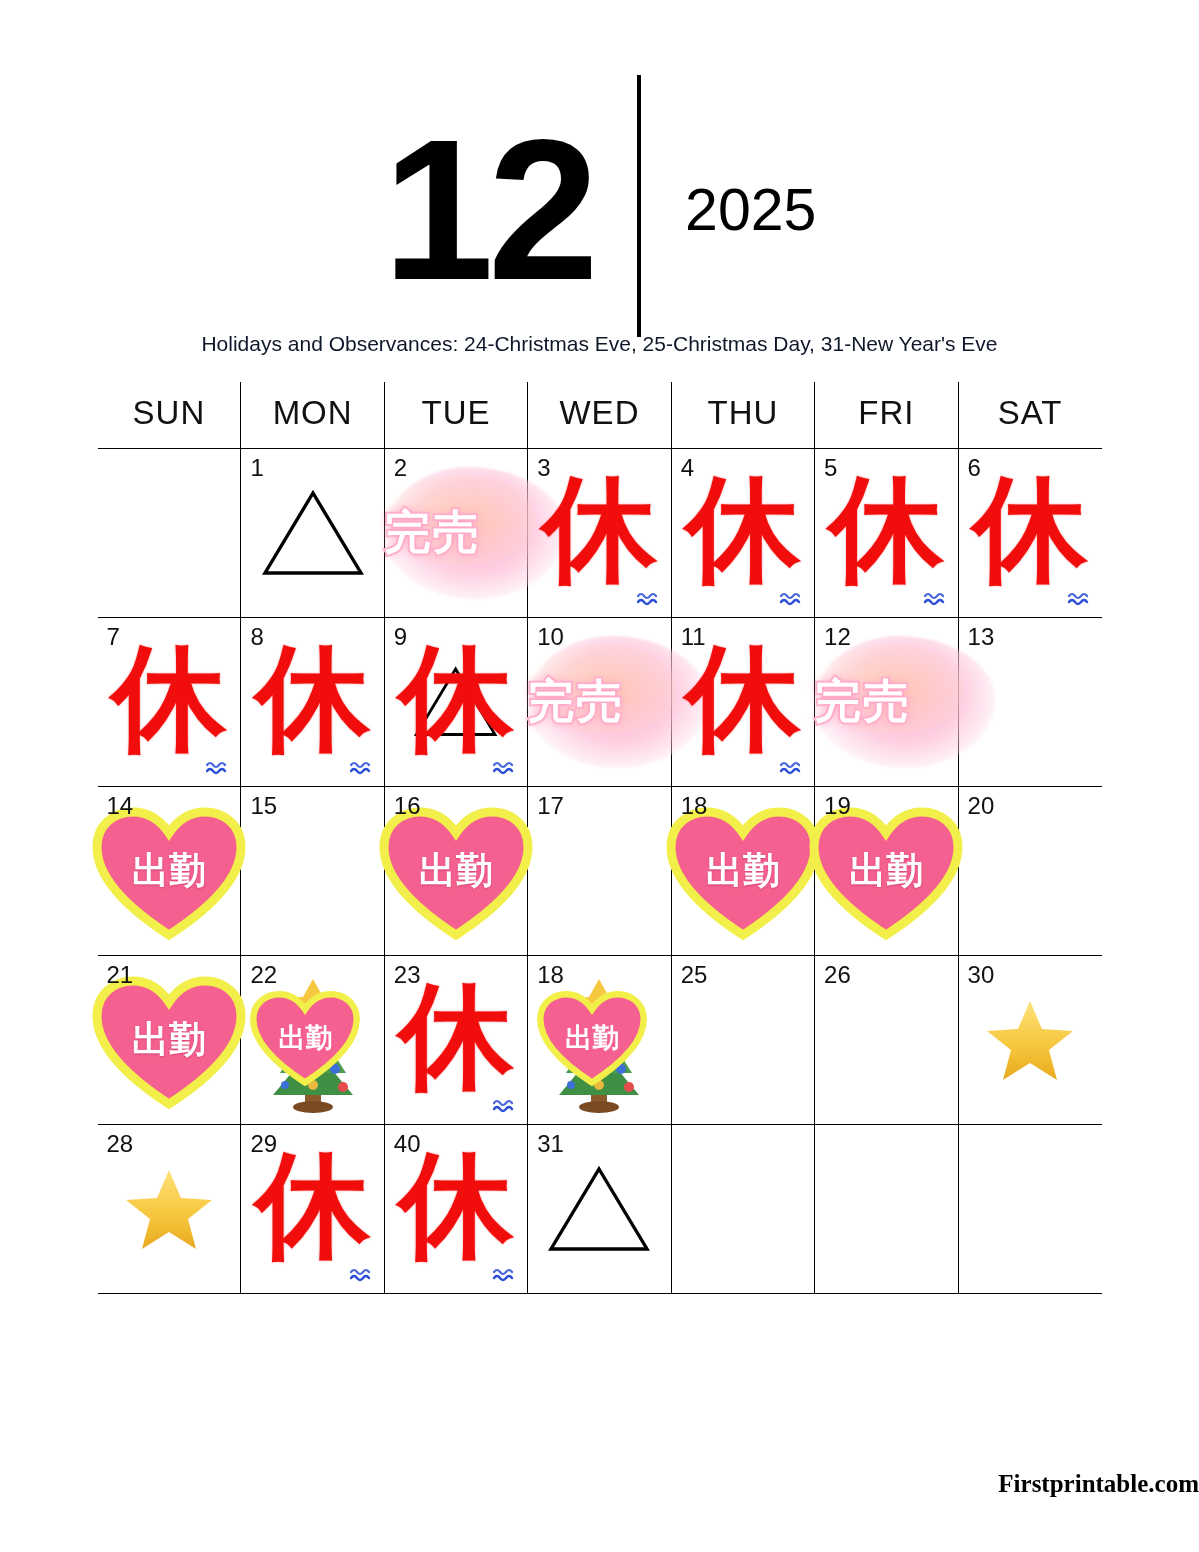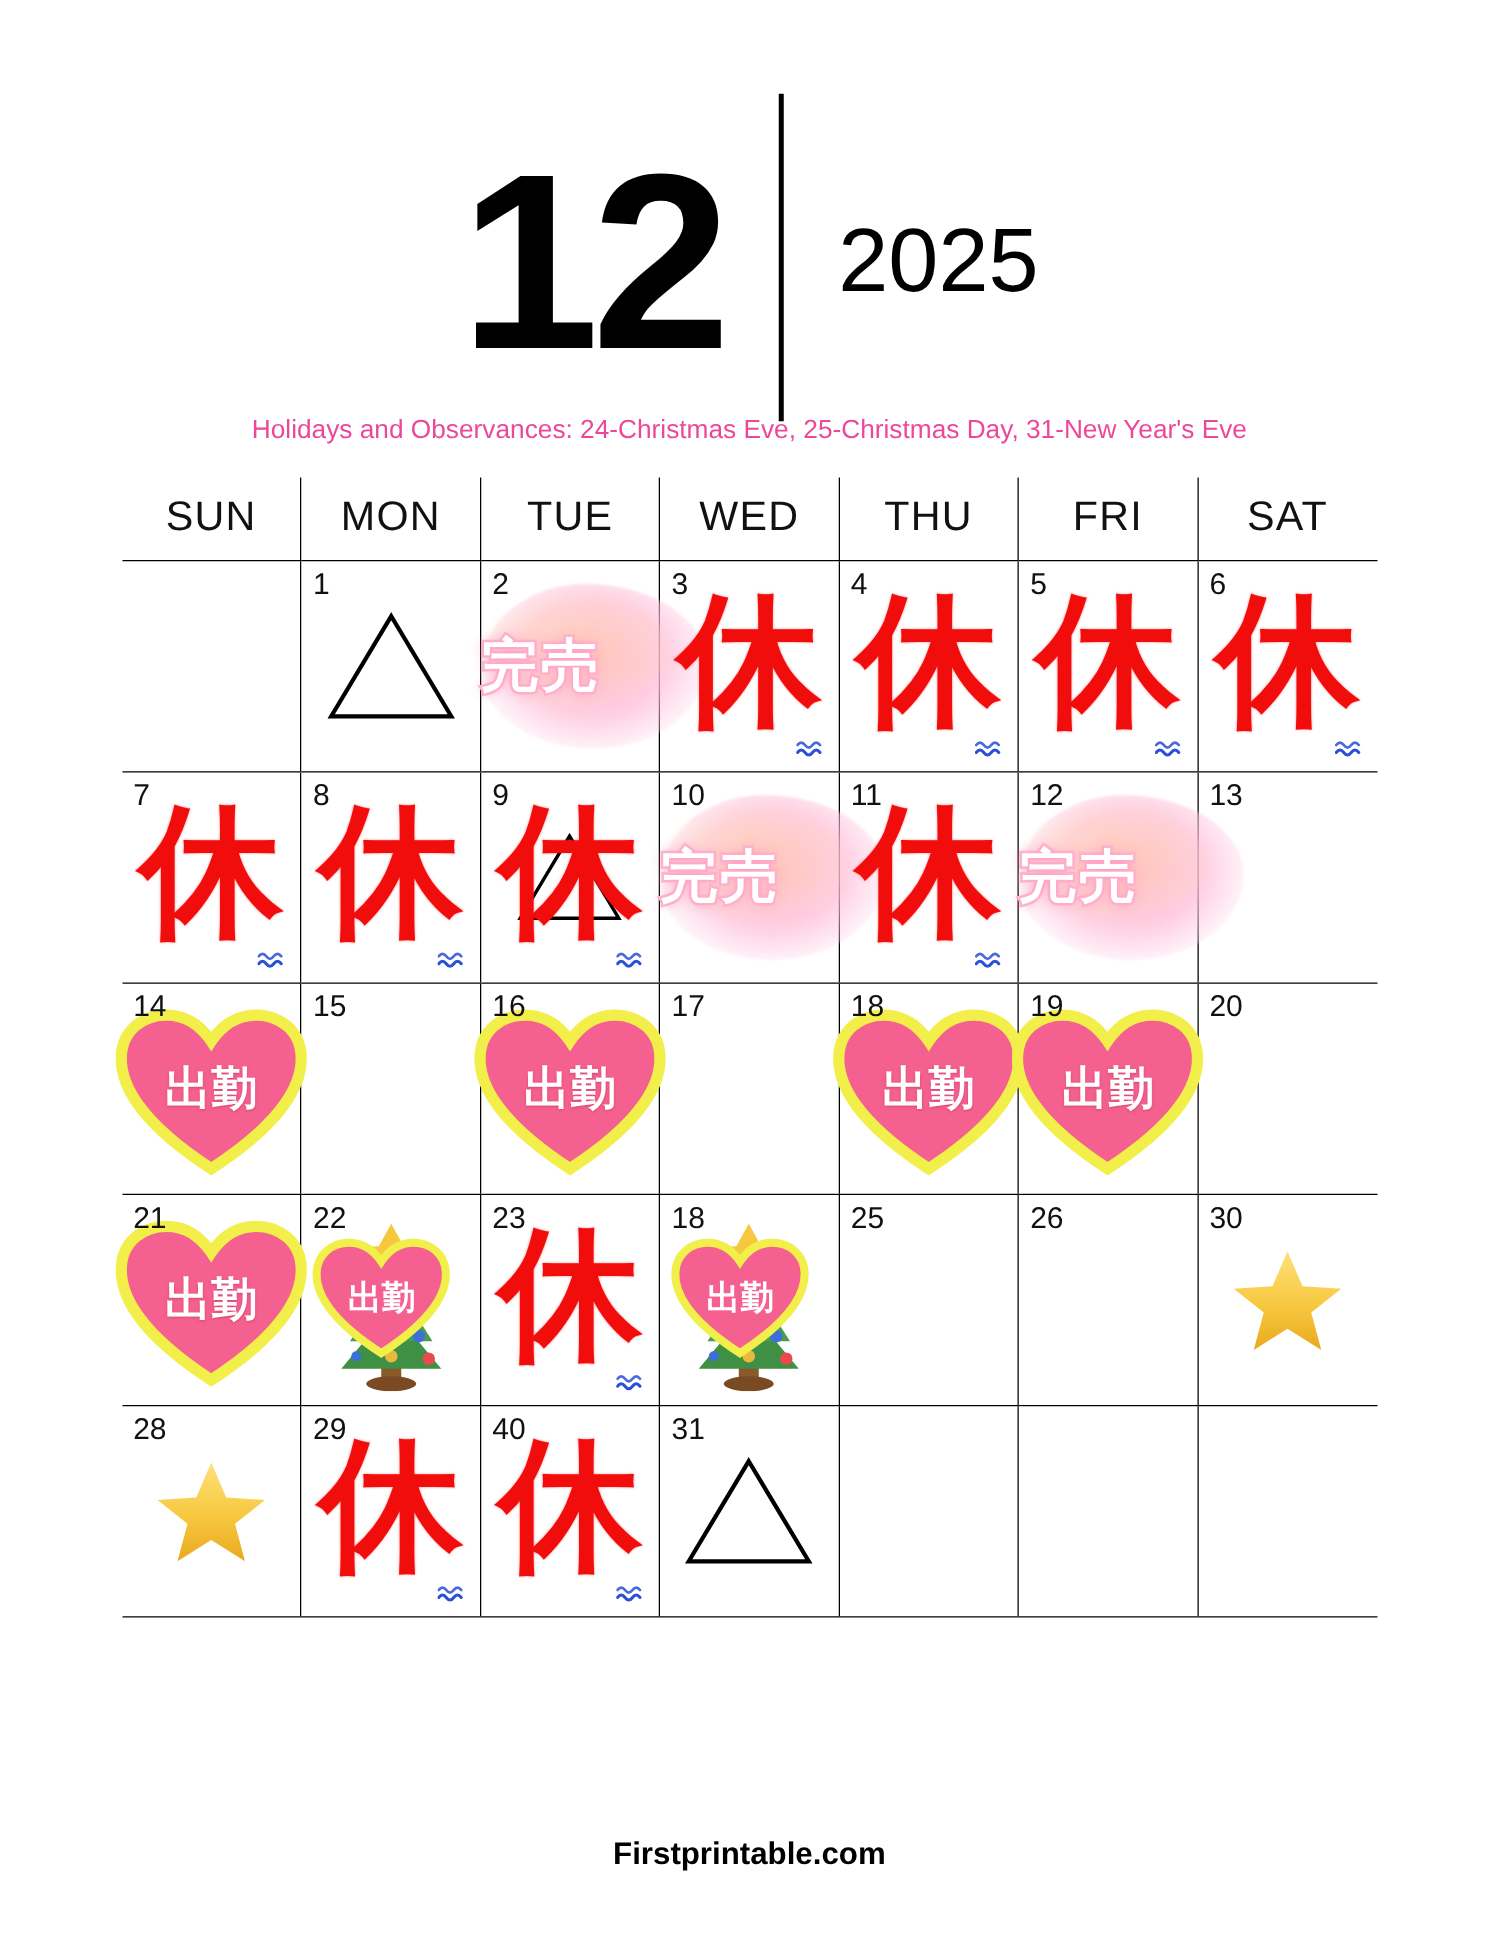--- a/index.html
+++ b/index.html
@@ -44,31 +44,31 @@
     text-align: left;
   }
   .month-name {
     font-size: 92px;
     font-weight: 400;
     line-height: 1.0;
     color: #000;
     letter-spacing: -1px;
   }
   .year {
-    font-size: 72px;
+    font-size: 59px;
     font-weight: 400;
     line-height: 1.1;
     color: #000;
     text-align: left;
   }
 
   .holidays {
     text-align: center;
     font-size: 21px;
-    color: #ec4899;
+    color: #0f172a;
     margin-top: 62px;
     margin-bottom: 26px;
   }
 
   
   .calendar {
     width: 1004px;
     margin: 0 auto;
     border-collapse: collapse;
     table-layout: fixed;
@@ -202,24 +202,25 @@
     position: absolute;
     z-index: 4;
     top: 24px;
     left: 8px;
   }
 
   .footer {
     position: absolute;
     bottom: 54px;
     width: 100%;
-    text-align: center;
+    text-align: right;
     font-size: 25px;
     font-weight: 700;
     color: #000;
+    font-family: Liberation Serif, serif;
   }
 </style>
 </head>
 <body>
 
 <div class="header">
   <div class="month-num">12</div>
   <div class="divider"></div>
   <div class="month-words">
     <div class="year">2025</div>

